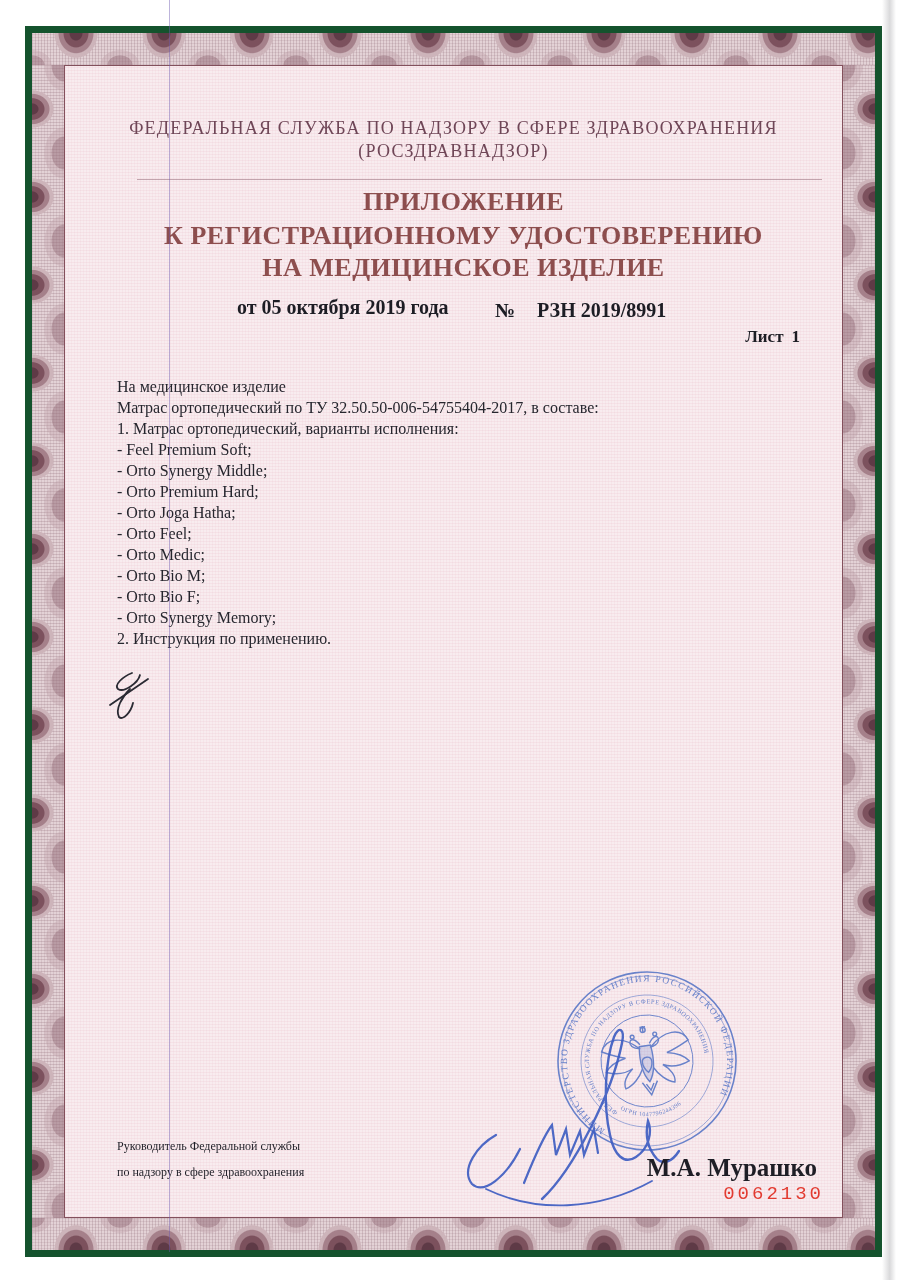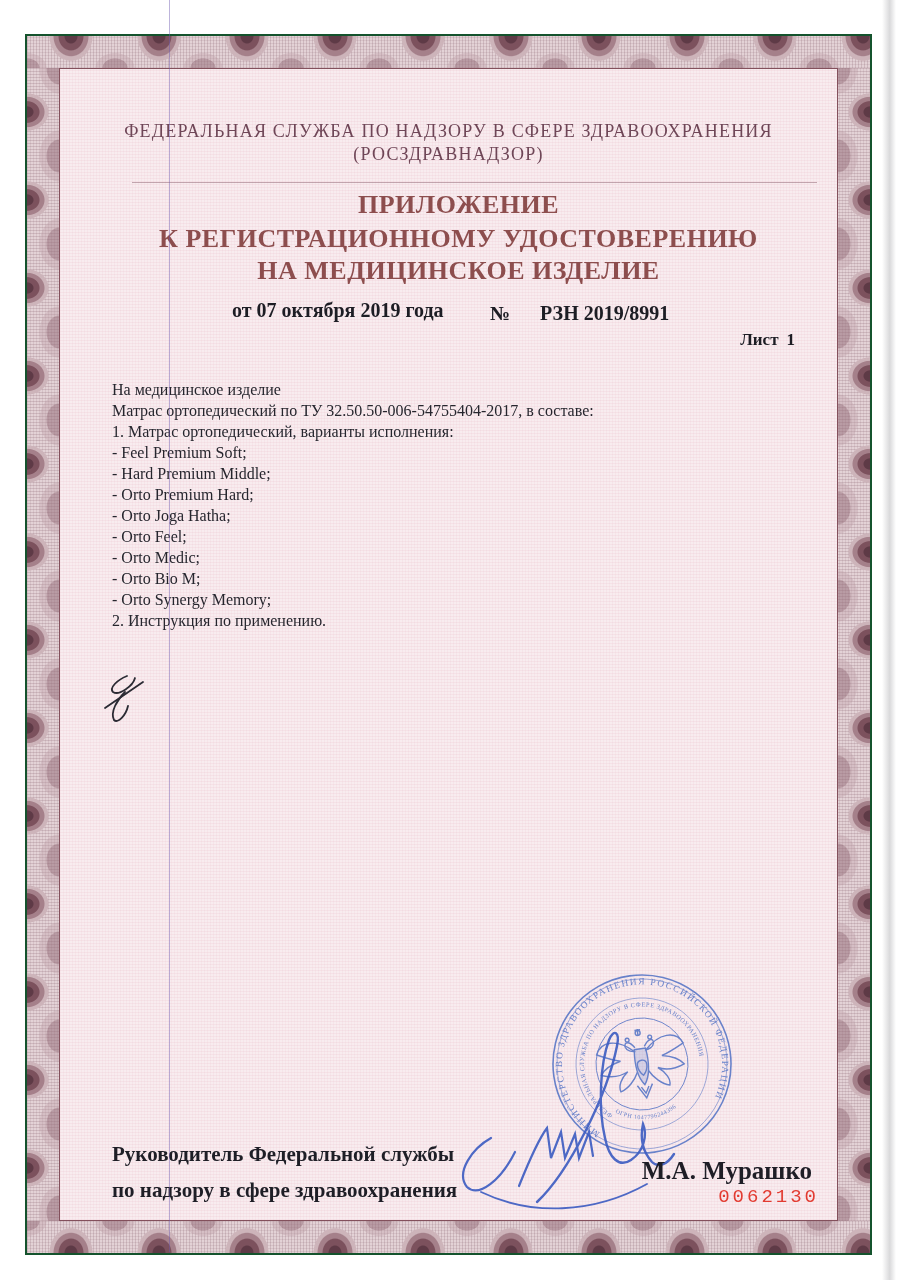--- a/index.html
+++ b/index.html
@@ -1,20 +1,20 @@
 <!DOCTYPE html>
 <html><head>
 <meta charset="utf-8">
 <style>
   html,body{margin:0;padding:0;background:#ffffff;}
   .canvas{position:relative;width:900px;height:1280px;background:#ffffff;overflow:hidden;
           font-family:"Liberation Serif","DejaVu Serif",serif;}
   
-  .page{position:absolute;left:25px;top:34px;width:843px;height:1217px;
-        border:2px solid #14532d;background:#e5e5e5;}
+  .page{position:absolute;left:25px;top:26px;width:843px;height:1217px;
+        border:7px solid #14532d;background:#e5e5e5;}
   .gb{position:absolute;background-color:#e3d2d6;}
   .gb-h{left:0;right:0;height:32px;
     background-image:
       radial-gradient(ellipse 26px 30px at 50% 0px,
         #5e3a46 0 6px,#7c515d 7px 12px,#a5808a 13px 17px,#cdb4ba 18px 21px,rgba(205,180,186,0) 22px),
       radial-gradient(ellipse 34px 26px at 50% 32px,
         rgba(150,110,122,.55) 0 12px,rgba(190,160,168,.38) 13px 19px,rgba(222,202,207,0) 20px),
       repeating-linear-gradient(90deg,rgba(122,80,94,.20) 0 1px,rgba(0,0,0,0) 1px 3px),
       repeating-linear-gradient(0deg,rgba(122,80,94,.12) 0 1px,rgba(0,0,0,0) 1px 3px);
     background-size:88px 32px,88px 32px,auto,auto;
@@ -45,28 +45,28 @@
   .org{left:0;right:0;text-align:center;color:#6f4657;font-size:18px;line-height:23px;letter-spacing:1.2px;}
   .org1{top:84px;}
   .org2{top:107px;}
   .rule{top:146px;left:105px;width:685px;height:1px;background:rgba(150,108,120,.55);}
   .title-line{left:0;right:0;text-align:center;color:#8d4e4e;font-weight:bold;font-size:26px;letter-spacing:.5px;padding-left:20px;}
   .tl1{top:154px;}
   .tl2{top:188px;}
   .tl3{top:220px;}
   .date-row{top:263px;left:205px;font-size:20px;font-weight:bold;color:#1d1d24;}
   .reg-number{top:266px;left:463px;font-size:20px;font-weight:bold;color:#1d1d24;}
-  .reg-number .num{margin-left:30px;}
+  .reg-number .num{margin-left:22px;}
   .sheet{top:294px;right:75px;font-size:17px;font-weight:bold;color:#1d1d24;}
   .sheet .n{margin-left:8px;}
   .body-block{left:85px;top:343px;width:700px;font-size:16px;line-height:21px;color:#26262e;}
   .body-block .b{font-weight:normal;}
-  .signer{left:85px;font-size:21px;font-weight:bold;color:#1e1e26;}
+  .signer{left:85px;font-size:12px;font-weight:normal;color:#1e1e26;}
   .sg1{top:1106px;}
-  .sg2{top:1132px;margin-top:10px;}
+  .sg2{top:1132px;}
   .signer-name{top:1121px;right:58px;font-size:25px;font-weight:bold;color:#1e1e26;}
   .serial{top:1150px;right:51px;font-size:19px;letter-spacing:3px;color:#e23b31;
           font-family:Liberation Mono, monospace;margin-left:20px;}
   
   .fold-line{position:absolute;left:169px;top:0;width:1px;height:1252px;background:rgba(108,88,176,.45);}
   .paper-edge{position:absolute;left:882px;top:0;width:14px;height:1280px;
     background:linear-gradient(90deg,rgba(0,0,0,0) 0%,rgba(120,120,126,.28) 55%,rgba(255,255,255,0) 100%);}
   .stamp-svg{position:absolute;left:515px;top:928px;opacity:.82;}
   .sig-svg{position:absolute;left:420px;top:950px;}
   .zmark-svg{position:absolute;left:70px;top:634px;}
@@ -85,39 +85,40 @@
     <div class="inner"></div>
 
     <div class="abs org org1">ФЕДЕРАЛЬНАЯ СЛУЖБА ПО НАДЗОРУ В СФЕРЕ ЗДРАВООХРАНЕНИЯ</div>
     <div class="abs org org2">(РОСЗДРАВНАДЗОР)</div>
     <div class="abs rule"></div>
 
     <div class="abs title-line tl1">ПРИЛОЖЕНИЕ</div>
     <div class="abs title-line tl2">К РЕГИСТРАЦИОННОМУ УДОСТОВЕРЕНИЮ</div>
     <div class="abs title-line tl3">НА МЕДИЦИНСКОЕ ИЗДЕЛИЕ</div>
 
-    <div class="abs date-row">от 07 октября 2019 года</div>
+    <div class="abs date-row">от 05 октября 2019 года</div>
     <div class="abs reg-number">
       <span>№</span><span class="num">РЗН 2019/8991</span>
     </div>
     <div class="abs sheet">
       <span>Лист</span><span class="n">1</span>
     </div>
 
     <div class="abs body-block">
       <div>На медицинское изделие</div>
       <div><span class="b">Матрас ортопедический по ТУ 32.50.50-006-54755404-2017,</span><span> в составе:</span></div>
       <div>1. Матрас ортопедический, варианты исполнения:</div>
       <div>- Feel Premium Soft;</div>
-      <div>- Hard Premium Middle;</div>
+      <div>- Orto Synergy Middle;</div>
       <div>- Orto Premium Hard;</div>
       <div>- Orto Joga Hatha;</div>
       <div>- Orto Feel;</div>
       <div>- Orto Medic;</div>
       <div>- Orto Bio M;</div>
+      <div>- Orto Bio F;</div>
       <div>- Orto Synergy Memory;</div>
       <div>2. Инструкция по применению.</div>
     </div>
 
     <svg class="zmark-svg" width="60" height="60" viewBox="0 0 60 60">
       <g fill="none" stroke="#2a2a33" stroke-width="1.8" stroke-linecap="round">
         <path d="M30,6 C20,10 12,18 16,22 C22,26 36,16 38,8"></path>
         <path d="M8,38 L46,12"></path>
         <path d="M28,22 C20,30 13,42 17,50 C21,54 29,45 31,36"></path>
       </g>

